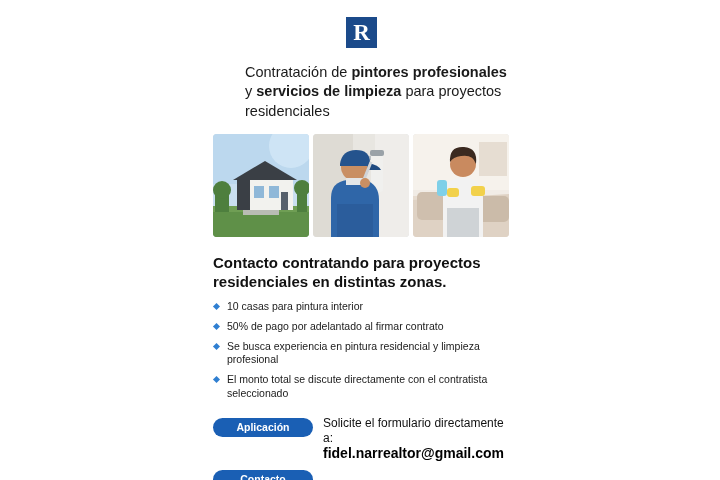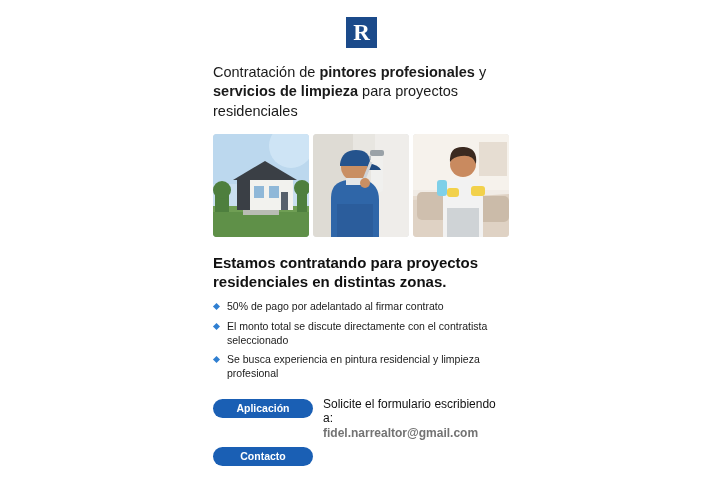--- a/index.html
+++ b/index.html
@@ -68,20 +68,21 @@
     vertical-align: super;
     font-weight: normal;
   }
 
   
   .headline {
     margin-top: 15px;
     font-size: 14.5px;
     line-height: 1.33;
     color: #1a1a1a;
+    margin-left: 32px;
   }
   .headline b { font-weight: bold; }
 
   
   .photos {
     margin-top: 13px;
     display: flex;
     gap: 4px;
   }
   .photo {
@@ -150,23 +151,23 @@
   }
   .cinfo {
     padding-left: 10px;
     line-height: 1.22;
   }
   .cinfo .line1 {
     font-size: 12px;
     color: #111111;
   }
   .cinfo .line2 {
-    font-size: 12px;
-    font-weight: bold;
-    color: #737373;
+    font-size: 14px;
+    font-weight: bold;
+    color: #000000;
   }
   .cinfo .phone {
     font-size: 13px;
     font-weight: bold;
     color: #111111;
   }
 </style>
 </head>
 <body>
 
@@ -240,33 +241,34 @@
           <circle cx="50" cy="30" r="13" fill="#c98a5f"></circle>
           <path d="M37 28 Q36 12 51 13 Q65 14 63 30 Q60 20 48 22 Q40 23 37 28 Z" fill="#3b2a20"></path>
           <rect x="58" y="52" width="14" height="10" rx="3" fill="#f2d14b"></rect>
           <rect x="34" y="54" width="12" height="9" rx="3" fill="#f2d14b"></rect>
           <rect x="24" y="46" width="10" height="16" rx="3" fill="#7fd0e8"></rect>
         </svg>
       </div>
 
     </div>
 
-    <div class="subhead">Estamos contratando para proyectos residenciales en distintas zonas.</div>
+    <div class="subhead">Contacto contratando para proyectos residenciales en distintas zonas.</div>
 
     <ul class="bullets">
+      <li><span class="dia"></span><span>10 casas para pintura interior</span></li>
       <li><span class="dia"></span><span>50% de pago por adelantado al firmar contrato</span></li>
+      <li><span class="dia"></span><span>Se busca experiencia en pintura residencial y limpieza profesional</span></li>
       <li><span class="dia"></span><span>El monto total se discute directamente con el contratista seleccionado</span></li>
-      <li><span class="dia"></span><span>Se busca experiencia en pintura residencial y limpieza profesional</span></li>
     </ul>
 
     <div class="contact">
       <div class="crow">
         <div class="pill">Aplicación</div>
         <div class="cinfo">
-          <div class="line1">Solicite el formulario escribiendo a:</div>
+          <div class="line1">Solicite el formulario directamente a:</div>
           <div class="line2">fidel.narrealtor@gmail.com</div>
         </div>
       </div>
       <div class="crow">
         <div class="pill">Contacto</div>
       </div>
     </div>
 
   </div>
 </div>

